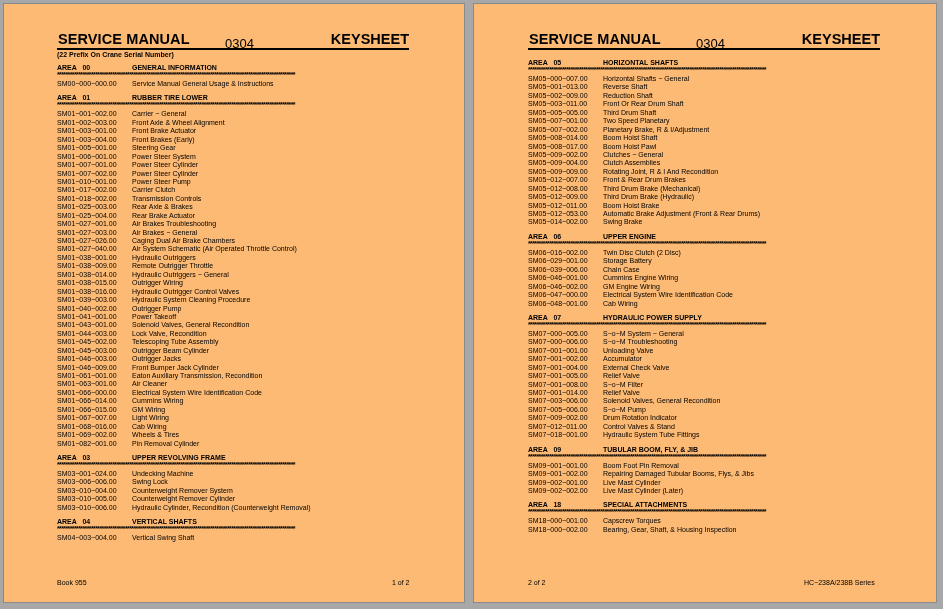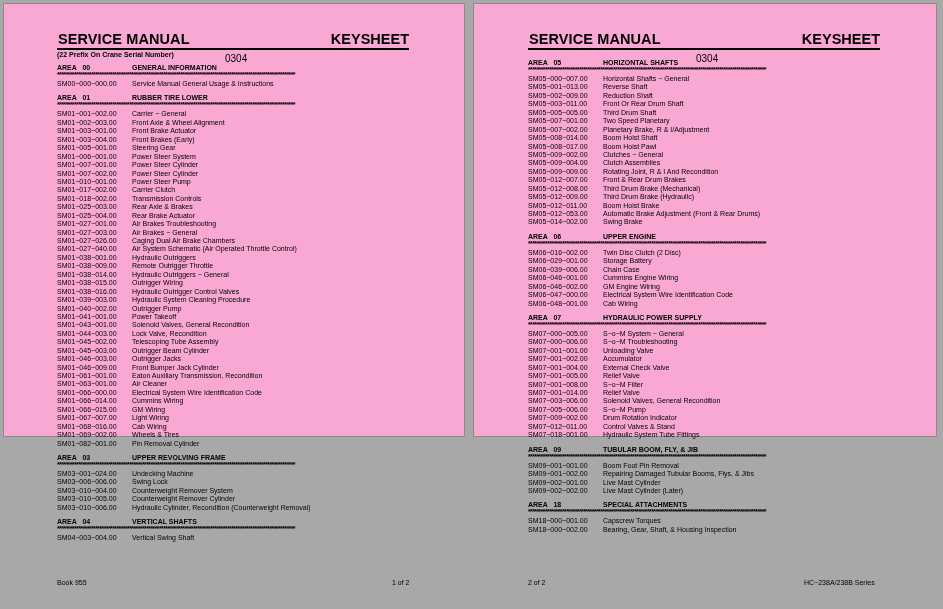--- a/index.html
+++ b/index.html
@@ -3,35 +3,35 @@
 <meta charset="utf-8">
 <style>
   html, body { margin: 0; padding: 0; }
   body {
     width: 943px; height: 609px; overflow: hidden;
     background: #a8a8a8;
     font-family: "Liberation Sans", sans-serif;
     position: relative;
   }
   .page {
-    position: absolute; top: 3px; width: 462px; height: 434px;
-    background: #f9a8d4;
+    position: absolute; top: 3px; width: 462px; height: 600px;
+    background: #fdba74;
     border: 1px solid #8a8a8a;
     box-sizing: border-box;
   }
   #page-left { left: 3px; }
   #page-right { left: 473px; width: 464px; }
   .inner { position: absolute; left: 53px; top: 26px; width: 352px; }
   #page-right .inner { left: 54px; }
   .hdr {
     position: relative; height: 18px;
     border-bottom: 2px solid #000;
   }
   .hdr .sm { position: absolute; left: 1px; top: 1px; font-weight: bold; font-size: 14.5px; letter-spacing: 0.1px; }
-  .hdr .code { position: absolute; left: 168px; top: 23px; font-size: 10px; }
+  .hdr .code { position: absolute; left: 168px; top: 6px; font-size: 13px; }
   .hdr .ks { position: absolute; right: 0; top: 1px; font-weight: bold; font-size: 14.5px; }
   .title1 { font-weight: bold; font-size: 9px; margin-top: 10px; }
   .title2 { font-weight: bold; font-size: 7px; margin-top: 1px; }
   .area { display: flex; font-weight: bold; font-size: 7px; margin-top: 5px; height: 9px; line-height: 9px; }
   .area .a-label { width: 75px; }
   .area .a-title { }
   .stars { font-size: 7px; line-height: 6px; height: 6px; overflow: hidden; white-space: nowrap; letter-spacing: -0.6px; font-weight: bold; }
   .entry { display: flex; font-size: 7px; height: 8.45px; line-height: 8.45px; white-space: nowrap; }
   .entries { margin-top: 2px; }
   .entry .code { width: 75px; }

